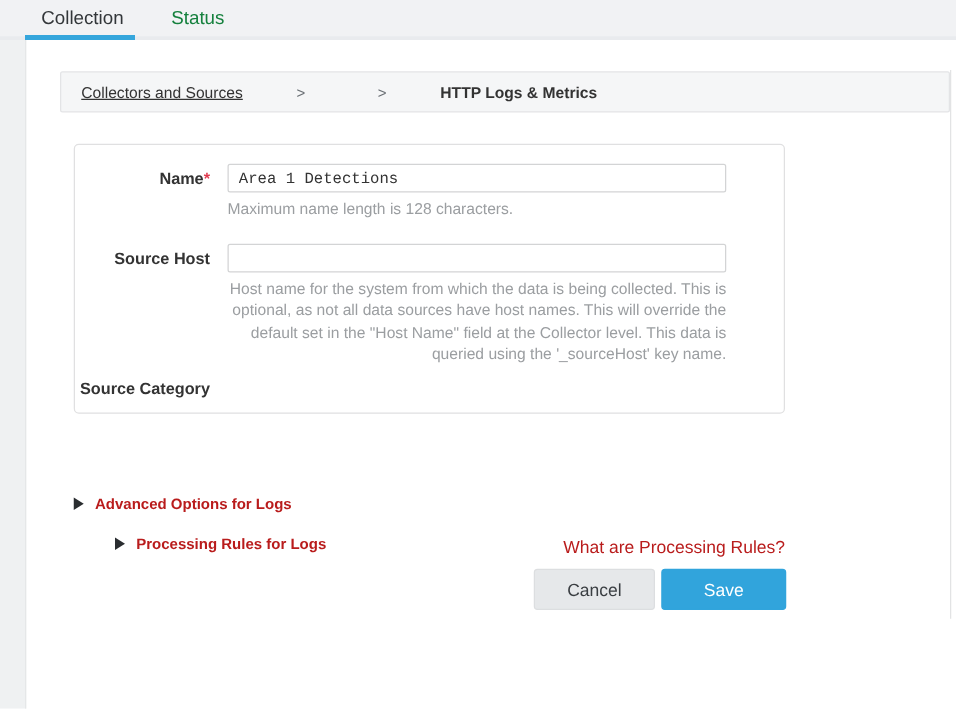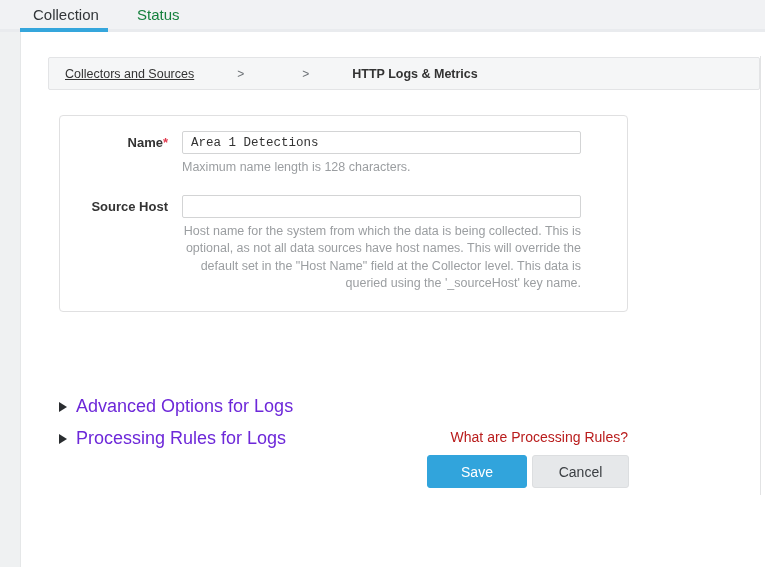--- a/index.html
+++ b/index.html
@@ -84,29 +84,29 @@
   .mb-name { margin-bottom:18px; }
   .mb-desc { margin-bottom:9px; }
   .mb-host { margin-bottom:6px;text-align:right; }
 
   
   .section {
     position:absolute; left:59px;
     display:flex; align-items:center; cursor:pointer;
   }
   .section-advanced { top:396px; }
-  .section-processing { top:428px; }
+  .section-processing { top:428px;margin-left:33px; }
   .tri {
     width:0; height:0;
     border-left:8px solid #2a2d30;
     border-top:5px solid transparent;
     border-bottom:5px solid transparent;
     margin-right:9px;
   }
-  .section-label { font-size:18px; font-weight:normal; color:#6d28d9; }
+  .section-label { font-size:12px; font-weight:bold; color:#b91c1c; }
 
   .rules-link {
     position:absolute; top:429px; right:137px;
     font-size:14px; color:#b91c1c; cursor:pointer;
   }
 
   
   .btn-row {
     position:absolute; left:427px; top:455px;
     display:flex; gap:5px;
@@ -156,32 +156,33 @@
 
   <div class="frow">
     <div class="flabel">Source Host</div>
     <div class="ffield">
       <input type="text" class="tinput" style="">
       <div class="help mb-host">Host name for the system from which the data is being collected. This is optional, as not all data sources have host names. This will override the default set in the "Host Name" field at the Collector level. This data is queried using the '_sourceHost' key name.</div>
     </div>
   </div>
 
   <div class="frow">
+    <div class="flabel">Source Category</div>
   </div>
 
 </div>
 
 <div class="section section-advanced">
   <span class="tri"></span>
   <span class="section-label">Advanced Options for Logs</span>
 </div>
 
 <div class="section section-processing">
   <span class="tri"></span>
   <span class="section-label">Processing Rules for Logs</span>
 </div>
 
 <div class="rules-link">What are Processing Rules?</div>
 
 <div class="btn-row">
+  <button class="btn btn-cancel">Cancel</button>
   <button class="btn btn-save">Save</button>
-  <button class="btn btn-cancel">Cancel</button>
 </div>
 
 </body></html>

